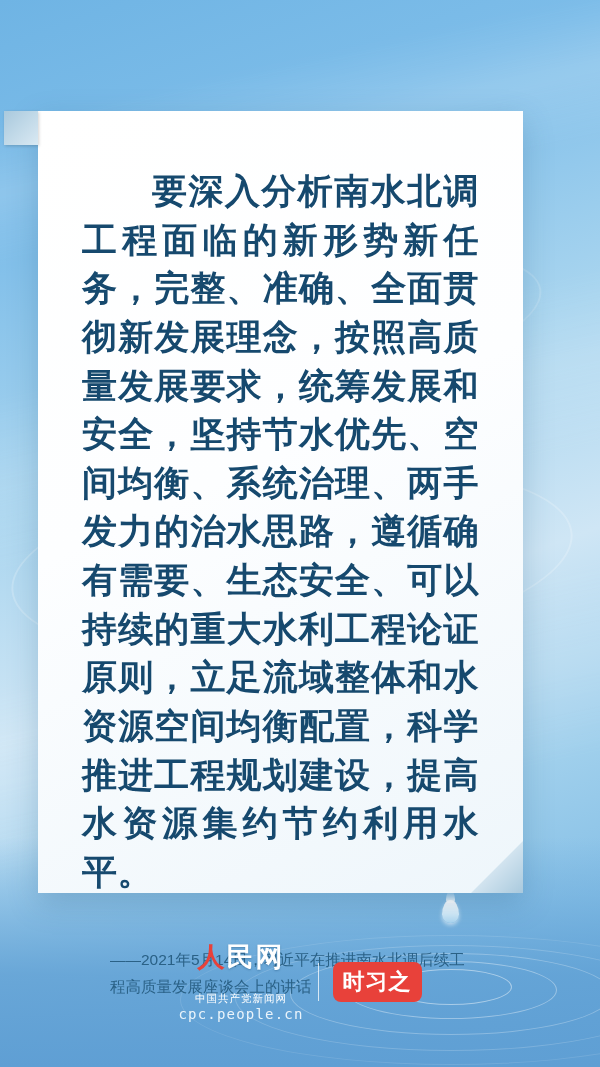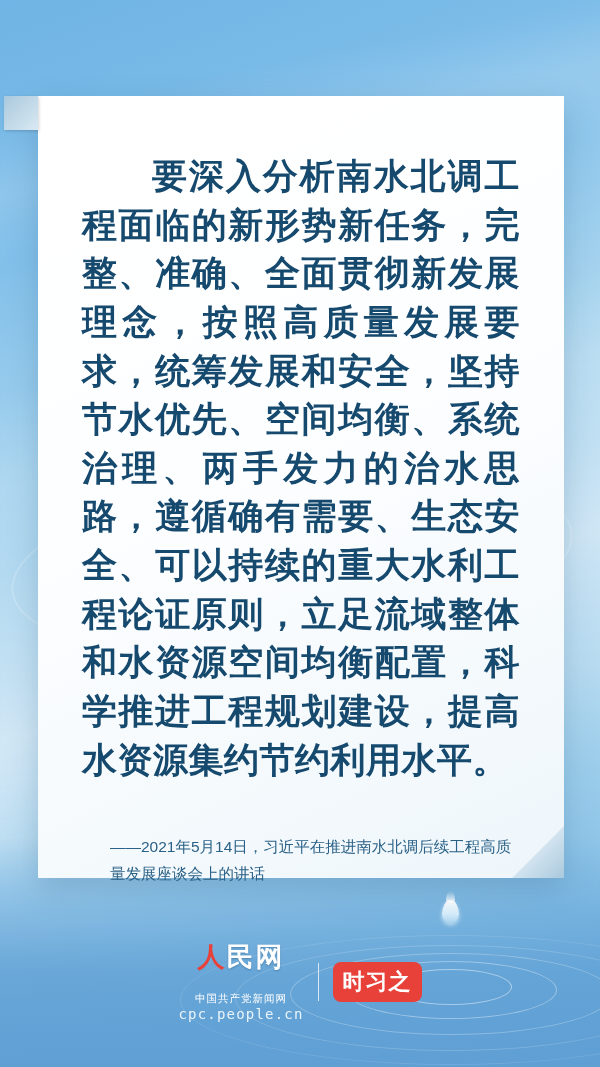--- a/index.html
+++ b/index.html
@@ -83,22 +83,22 @@
     left: 4px; top: -9px;
     width: 9px; height: 12px;
     background: linear-gradient(180deg, rgba(255,255,255,0) 0%, #ffffff 100%);
     border-radius: 50% 50% 40% 40% / 70% 70% 30% 30%;
   }
 
   
   .paper {
     position: absolute;
     left: 38px;
-    top: 96px;
-    width: 526px;
+    top: 111px;
+    width: 485px;
     height: 782px;
     background: linear-gradient(155deg, #ffffff 0%, #fdfeff 45%, #eef6fb 100%);
     box-shadow: 0 10px 28px rgba(40, 90, 130, 0.25);
   }
   .fold-tl-shadow {
     position: absolute;
     left: -34px; top: 0;
     width: 34px; height: 34px;
     background: linear-gradient(135deg, #a9c9dd 0%, #d9e9f3 100%);
     box-shadow: 1px 1px 3px rgba(0,0,0,0.18);

